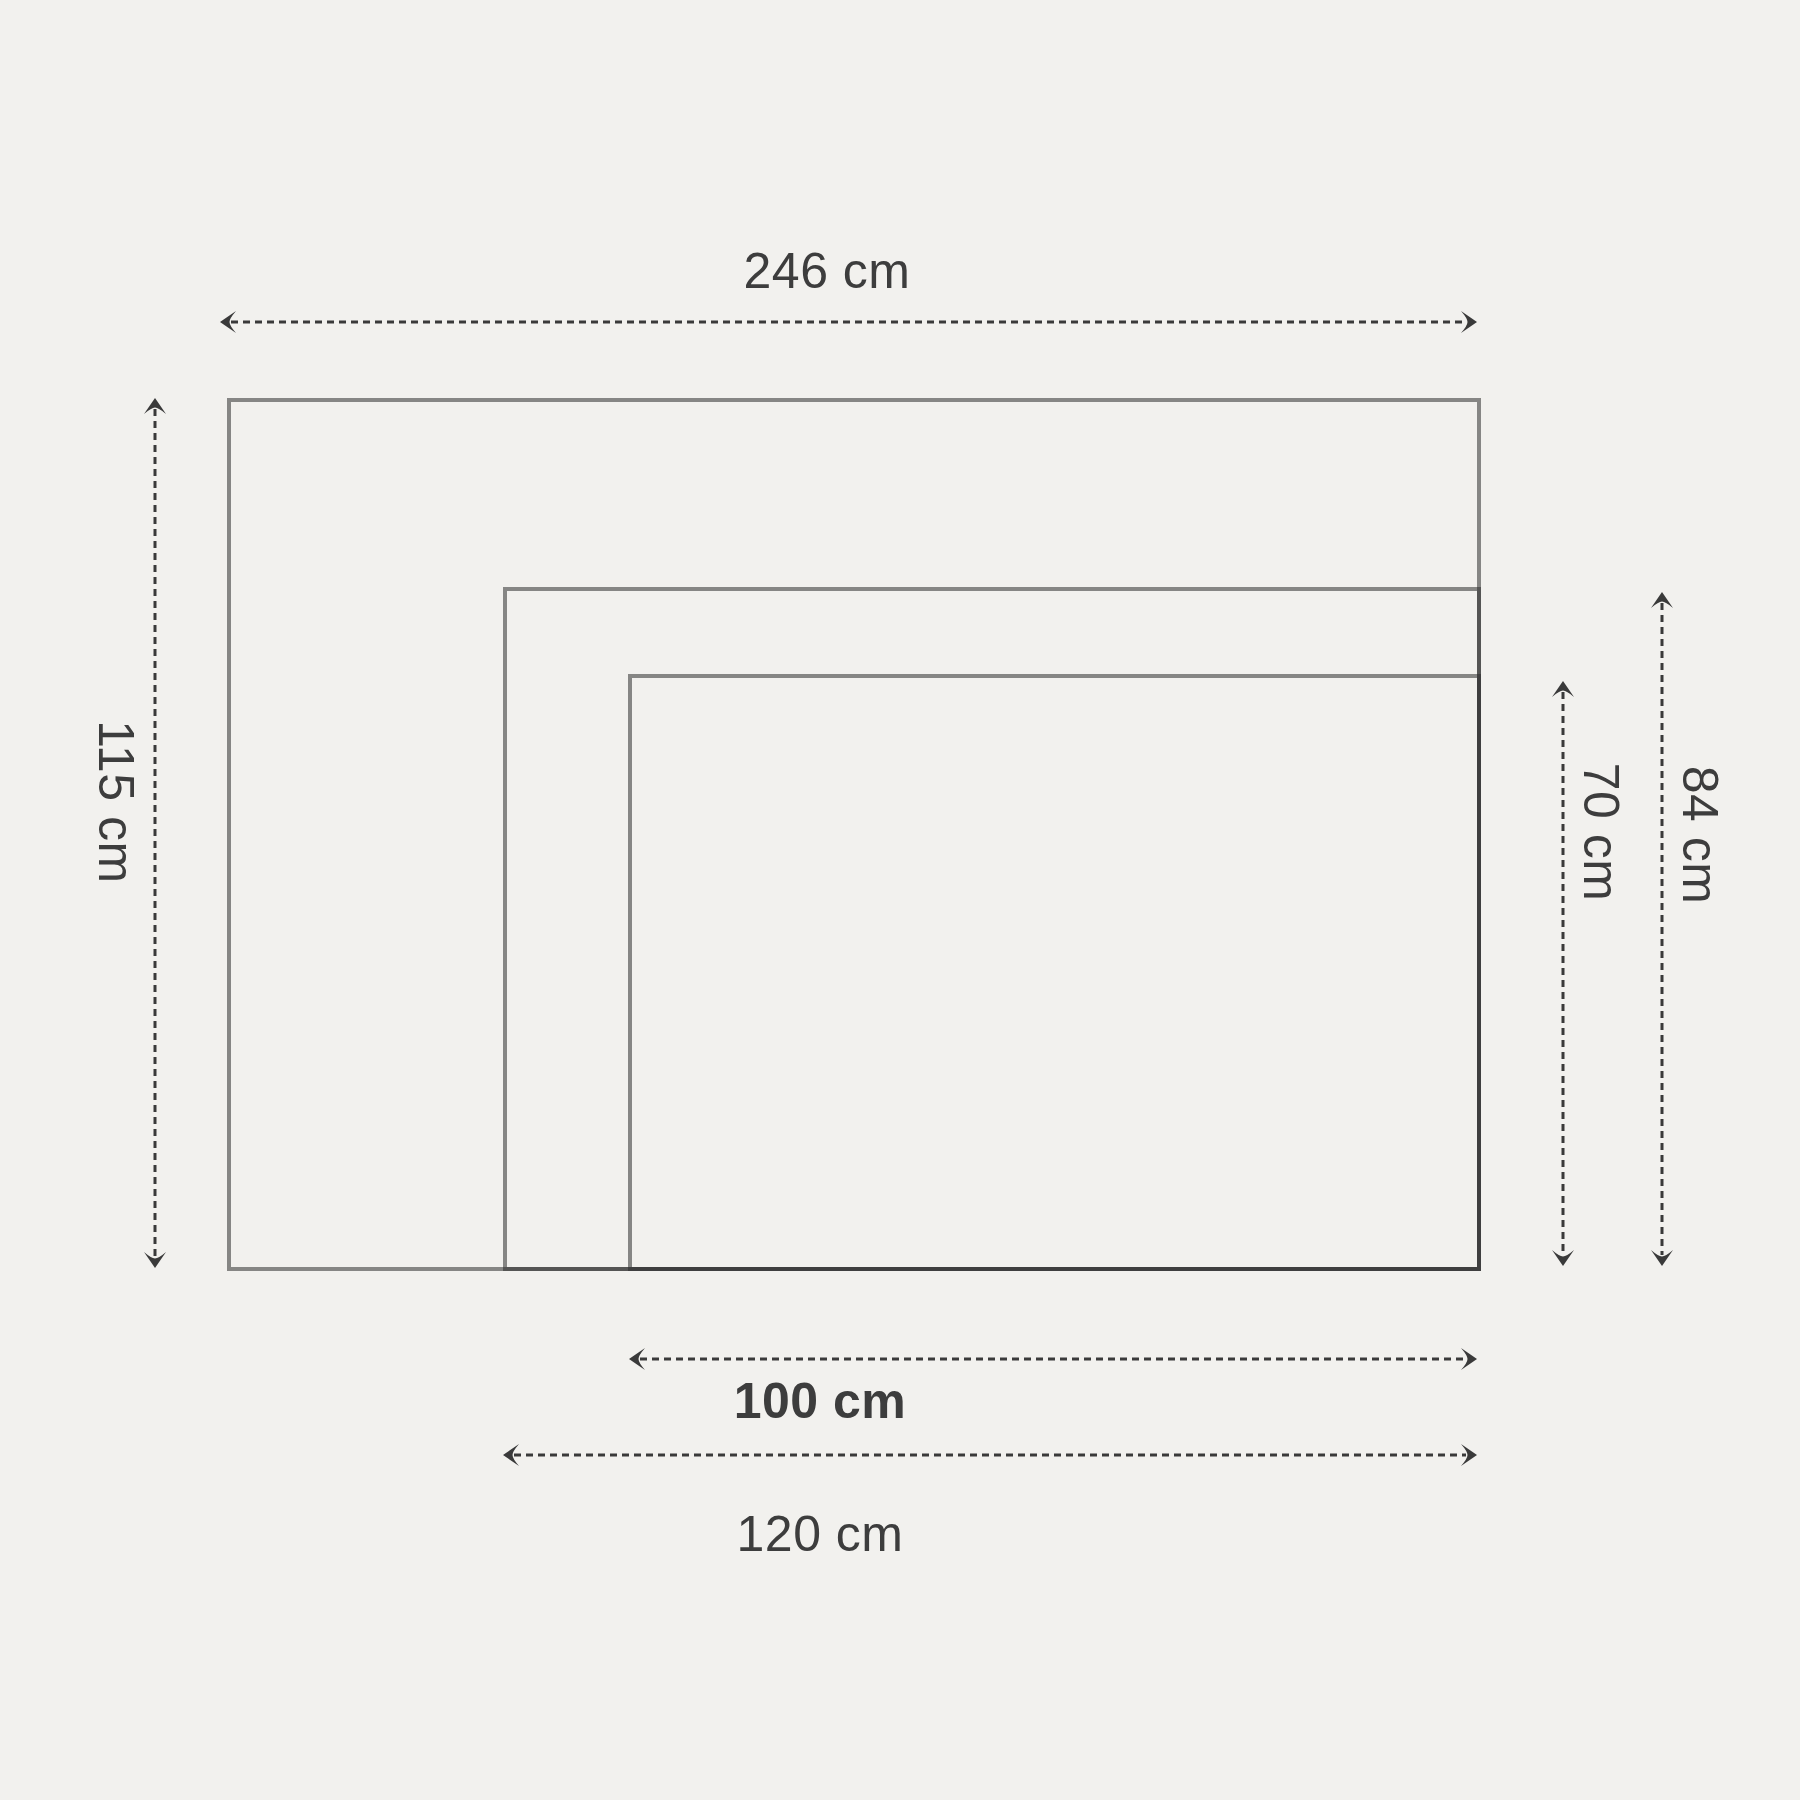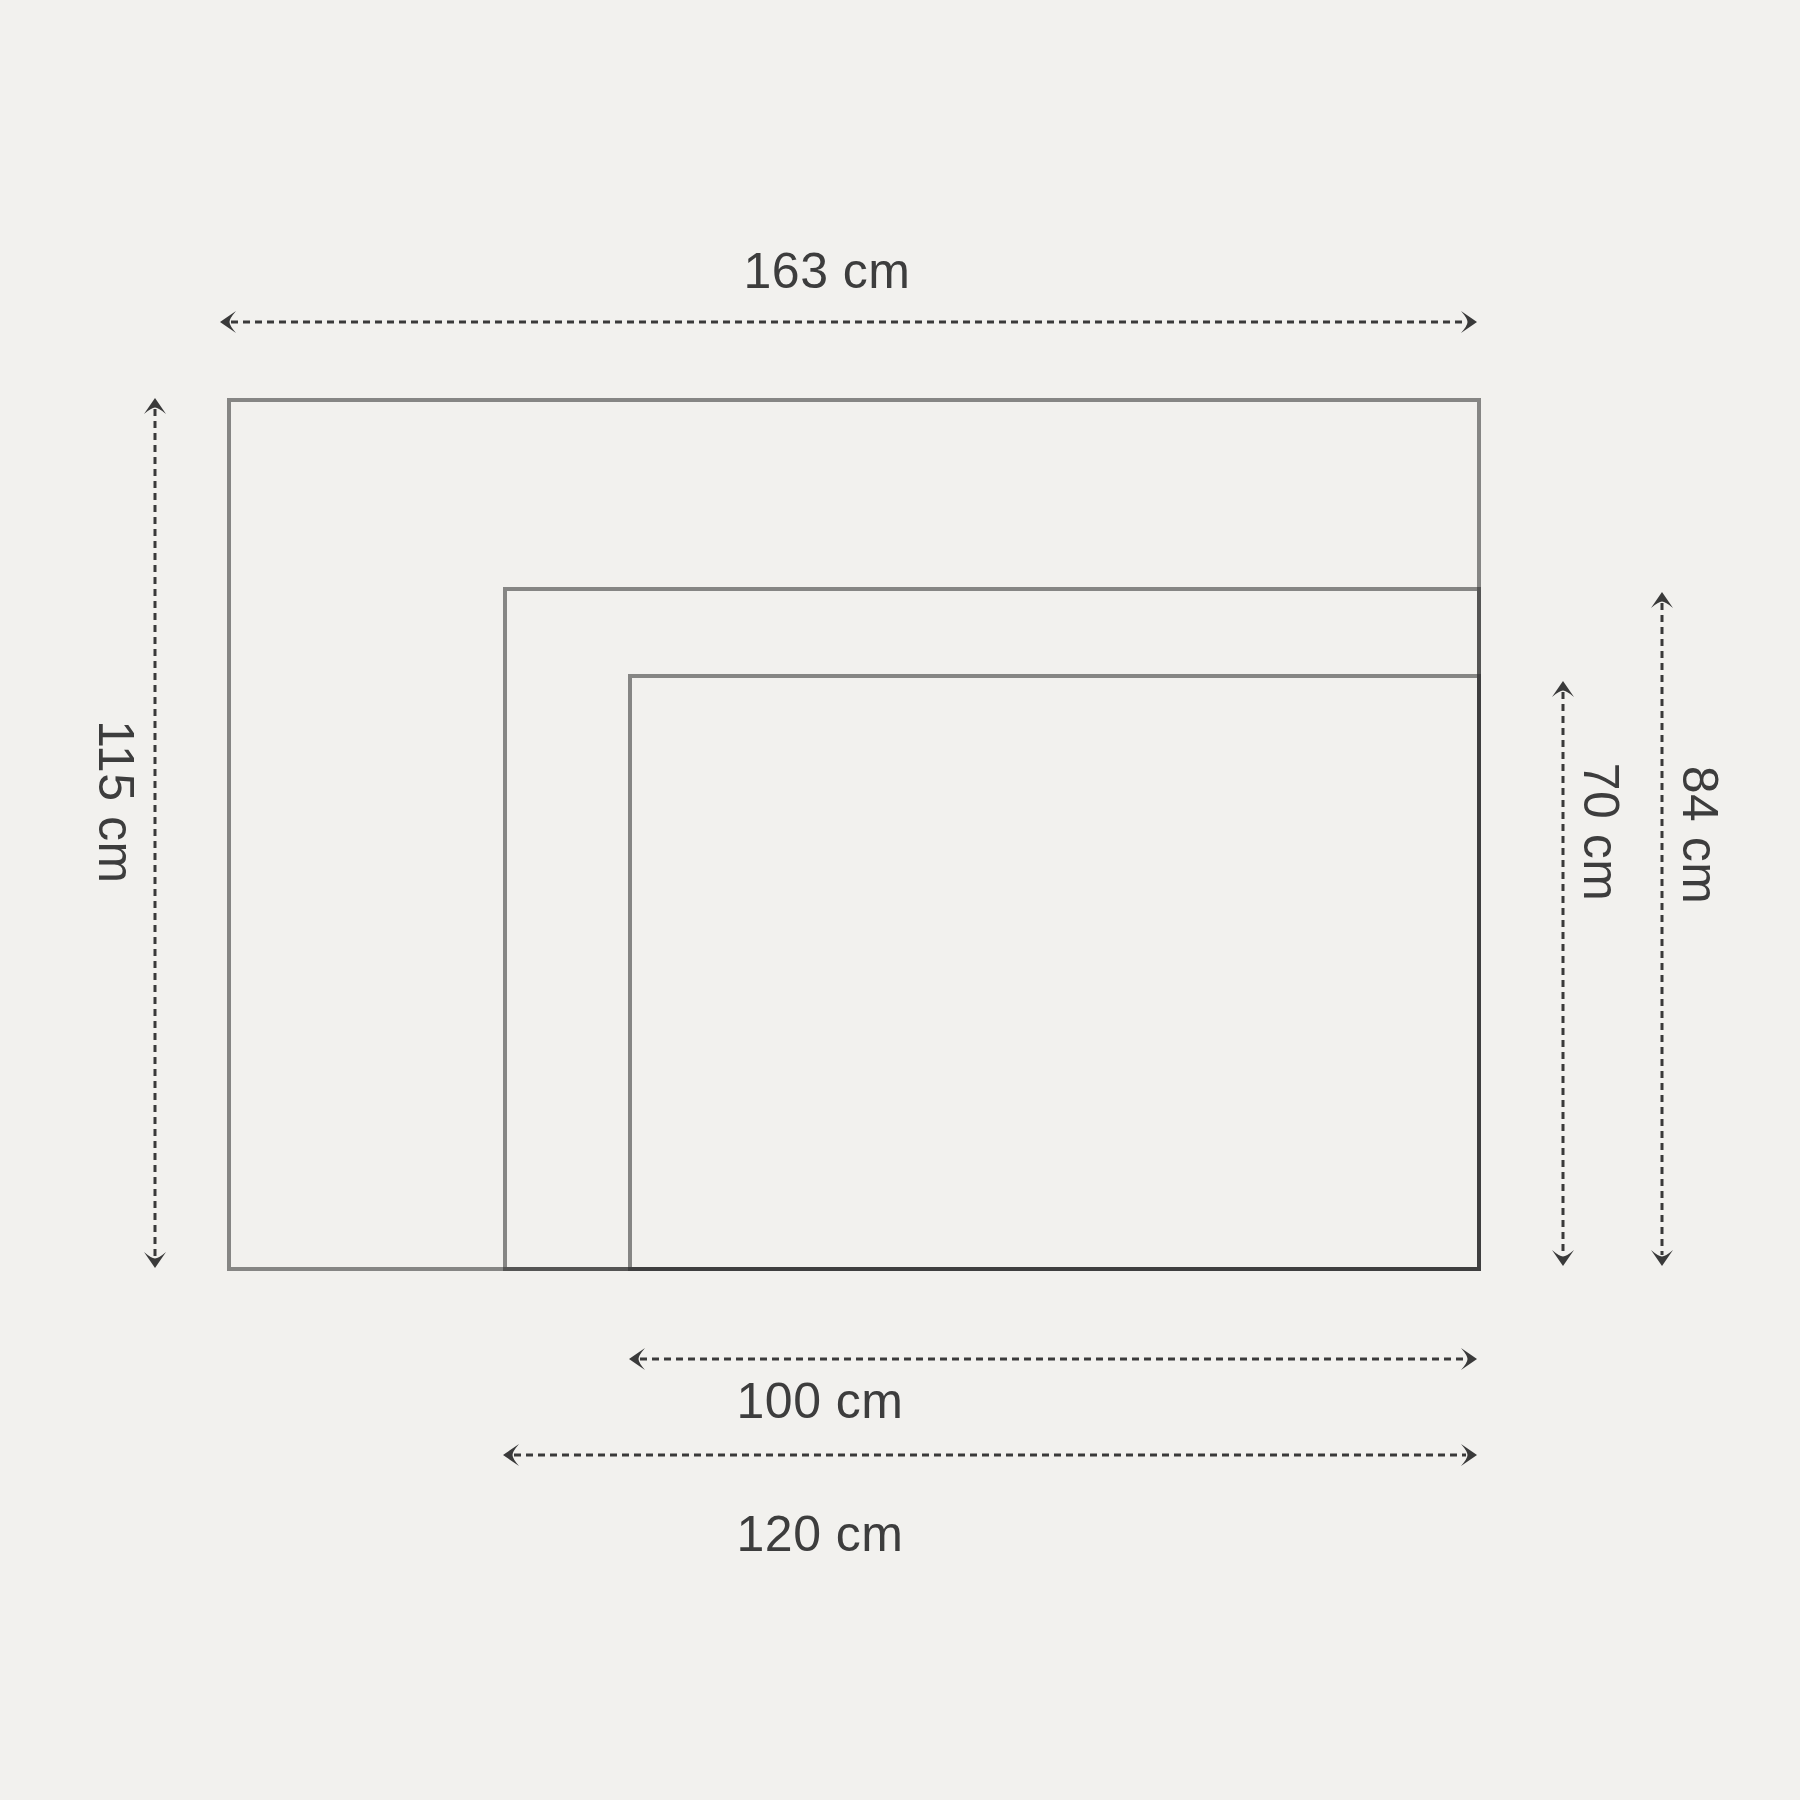--- a/index.html
+++ b/index.html
@@ -77,25 +77,25 @@
       <path class="arrow-head" transform="translate(1477,1359) rotate(180)" d="M0,0 L16,-11 Q9.5,-3.5 9.5,0 Q9.5,3.5 16,11 Z" fill="#3a3a3a"></path>
     </g>
 
     <g class="arrow">
       <line x1="514" y1="1455" x2="1466" y2="1455" stroke="#3a3a3a" stroke-width="3" stroke-dasharray="7 5"></line>
       <path class="arrow-head" transform="translate(503,1455)" d="M0,0 L16,-11 Q9.5,-3.5 9.5,0 Q9.5,3.5 16,11 Z" fill="#3a3a3a"></path>
       <path class="arrow-head" transform="translate(1477,1455) rotate(180)" d="M0,0 L16,-11 Q9.5,-3.5 9.5,0 Q9.5,3.5 16,11 Z" fill="#3a3a3a"></path>
     </g>
   </svg>
 
-  <div class="dim-label" style="left: 827px; top: 271px; color: rgb(61, 61, 61);">163 cm</div>
+  <div class="dim-label" style="left: 827px; top: 271px; color: rgb(61, 61, 61);">246 cm</div>
 
   <div class="dim-label vertical" style="left: 116px; top: 802px; color: rgb(61, 61, 61);">115 cm</div>
 
   <div class="dim-label vertical" style="left: 1601px; top: 832px; color: rgb(61, 61, 61);">70 cm</div>
 
   <div class="dim-label vertical" style="left: 1700px; top: 835px; color: rgb(61, 61, 61);">84 cm</div>
 
-  <div class="dim-label" style="left: 820px; top: 1401px; color: rgb(61, 61, 61);">100 cm</div>
+  <div class="dim-label" style="left: 820px; top: 1401px; color: rgb(61, 61, 61); font-weight: bold;">100 cm</div>
 
   <div class="dim-label" style="left: 820px; top: 1498px; color: rgb(61, 61, 61); margin-top: 36px;">120 cm</div>
 
 </div>
 
 </body></html>

